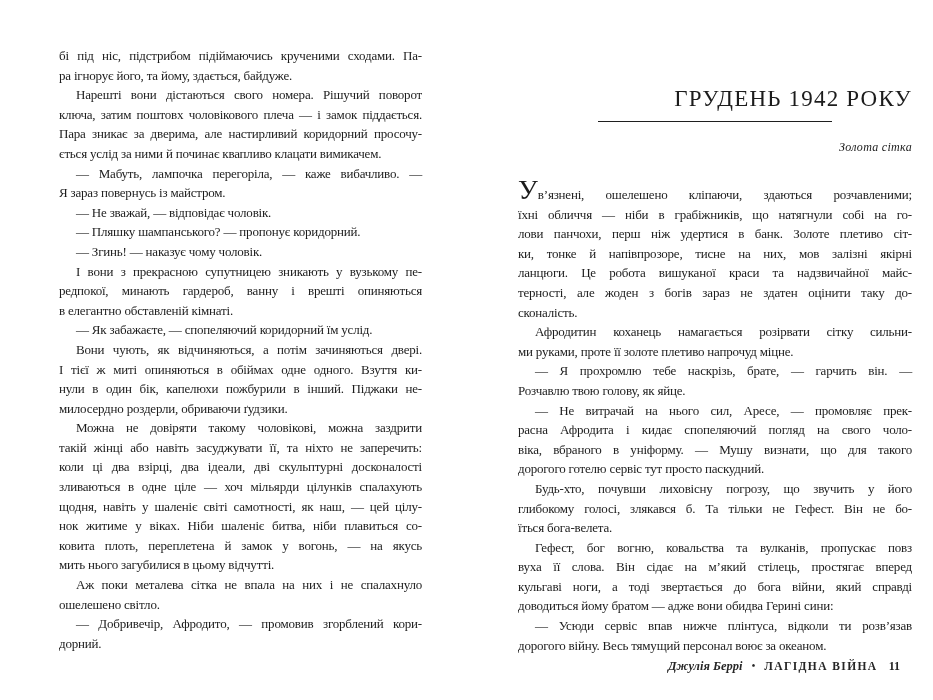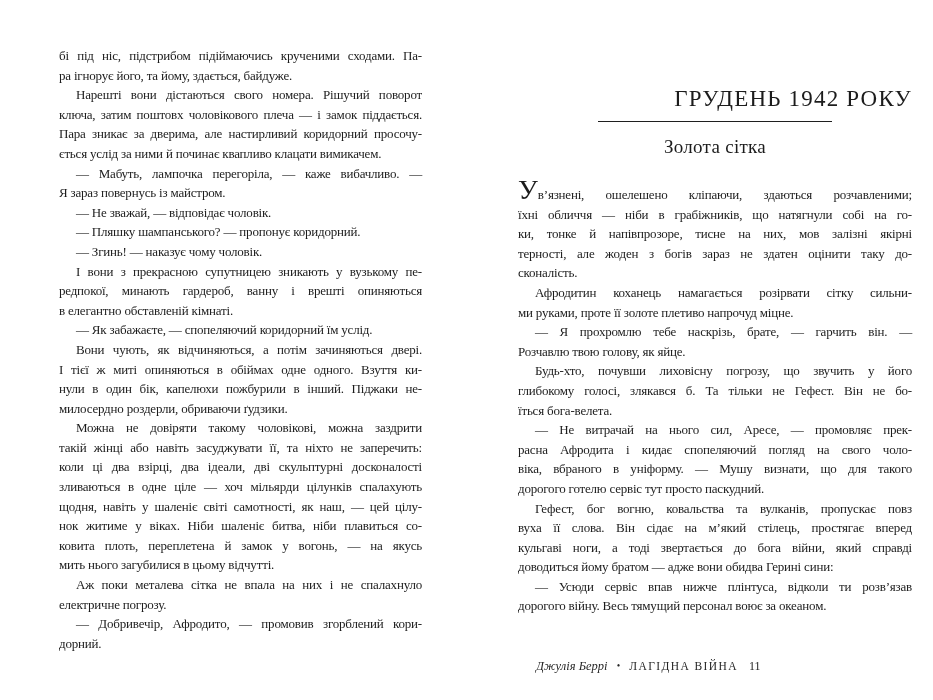--- a/index.html
+++ b/index.html
@@ -22,32 +22,32 @@
 
   .chapter-title{
     font-size:23px;line-height:30px;font-weight:normal;
     letter-spacing:1.2px;text-align:right;margin:0;
   }
   .chapter-rule{
     width:234px;margin:7px auto 0;height:0;
     border-top:1.2px solid #1f1f1f;
   }
   .section-title{
-    font-size:19px;line-height:24px;font-weight:normal;
-    text-align:center;margin:13px 0 0 0;letter-spacing:0.3px;
+    font-size:12px;line-height:24px;font-weight:normal;
+    text-align:right;margin:13px 0 0 0;letter-spacing:0.3px;font-style:italic;
   }
   .body-text{margin-top:26px;}
 
   .dropcap{
     font-size:28px;line-height:1px;letter-spacing:0;
   }
 
   .footer{
-    position:absolute;left:536px;top:659px;width:394px;
-    font-size:12.5px;color:#262626;white-space:nowrap;
+    position:absolute;left:506px;top:659px;width:394px;
+    text-align:right;font-size:12.5px;color:#262626;white-space:nowrap;font-weight:bold;
   }
   .footer .author{font-style:italic;}
   .footer .sep{margin:0 6px;font-size:10px;vertical-align:1px;}
   .footer .book-title{letter-spacing:1.4px;font-size:11.5px;}
   .footer .pagenum{margin-left:8px;font-size:12px;letter-spacing:0;}
 </style>
 </head>
 <body>
 
 <div>
@@ -96,61 +96,63 @@
           <div class="line">такій жінці або навіть засуджувати її, та ніхто не заперечить:</div>
           <div class="line">коли ці два взірці, два ідеали, дві скульптурні досконалості</div>
           <div class="line">зливаються в одне ціле — хоч мільярди цілунків спалахують</div>
           <div class="line">щодня, навіть у шаленіє світі самотності, як наш, — цей цілу-</div>
           <div class="line">нок житиме у віках. Ніби шаленіє битва, ніби плавиться со-</div>
           <div class="line">ковита плоть, переплетена й замок у вогонь, — на якусь</div>
           <div class="line last">мить нього загубилися в цьому відчутті.</div>
         </div>
         <div class="para indent">
           <div class="line">Аж поки металева сітка не впала на них і не спалахнуло</div>
-          <div class="line last">електричне погрозу.</div>
+          <div class="line last">ошелешено світло.</div>
         </div>
         <div class="para indent">
           <div class="line">— Добривечір, Афродито, — промовив згорблений кори-</div>
           <div class="line last">дорний.</div>
         </div>
       </div>
   </div>
 
   <div id="right-col" class="text-col">
     <div>
       <h1 class="chapter-title">ГРУДЕНЬ 1942 РОКУ</h1>
       <div class="chapter-rule"></div>
       <h2 class="section-title">Золота сітка</h2>
     </div>
     <div class="body-text">
         <div class="para">
           <div class="line"><span class="dropcap">У</span>в’язнені, ошелешено кліпаючи, здаються розчавленими;</div>
           <div class="line">їхні обличчя — ніби в грабіжників, що натягнули собі на го-</div>
+          <div class="line">лови панчохи, перш ніж удертися в банк. Золоте плетиво сіт-</div>
           <div class="line">ки, тонке й напівпрозоре, тисне на них, мов залізні якірні</div>
+          <div class="line">ланцюги. Це робота вишуканої краси та надзвичайної майс-</div>
           <div class="line">терності, але жоден з богів зараз не здатен оцінити таку до-</div>
           <div class="line last">сконалість.</div>
         </div>
         <div class="para indent">
           <div class="line">Афродитин коханець намагається розірвати сітку сильни-</div>
           <div class="line last">ми руками, проте її золоте плетиво напрочуд міцне.</div>
         </div>
         <div class="para indent">
           <div class="line">— Я прохромлю тебе наскрізь, брате, — гарчить він. —</div>
           <div class="line last">Розчавлю твою голову, як яйце.</div>
         </div>
         <div class="para indent">
-          <div class="line">Будь-хто, почувши лиховісну погрозу, що звучить у його</div>
-          <div class="line">глибокому голосі, злякався б. Та тільки не Гефест. Він не бо-</div>
-          <div class="line last">їться бога-велета.</div>
-        </div>
-        <div class="para indent">
           <div class="line">— Не витрачай на нього сил, Аресе, — промовляє прек-</div>
           <div class="line">расна Афродита і кидає спопеляючий погляд на свого чоло-</div>
           <div class="line">віка, вбраного в уніформу. — Мушу визнати, що для такого</div>
           <div class="line last">дорогого готелю сервіс тут просто паскудний.</div>
+        </div>
+        <div class="para indent">
+          <div class="line">Будь-хто, почувши лиховісну погрозу, що звучить у його</div>
+          <div class="line">глибокому голосі, злякався б. Та тільки не Гефест. Він не бо-</div>
+          <div class="line last">їться бога-велета.</div>
         </div>
         <div class="para indent">
           <div class="line">Гефест, бог вогню, ковальства та вулканів, пропускає повз</div>
           <div class="line">вуха її слова. Він сідає на м’який стілець, простягає вперед</div>
           <div class="line">кульгаві ноги, а тоді звертається до бога війни, який справді</div>
           <div class="line last">доводиться йому братом — адже вони обидва Герині сини:</div>
         </div>
         <div class="para indent">
           <div class="line">— Усюди сервіс впав нижче плінтуса, відколи ти розв’язав</div>
           <div class="line last">дорогого війну. Весь тямущий персонал воює за океаном.</div>

